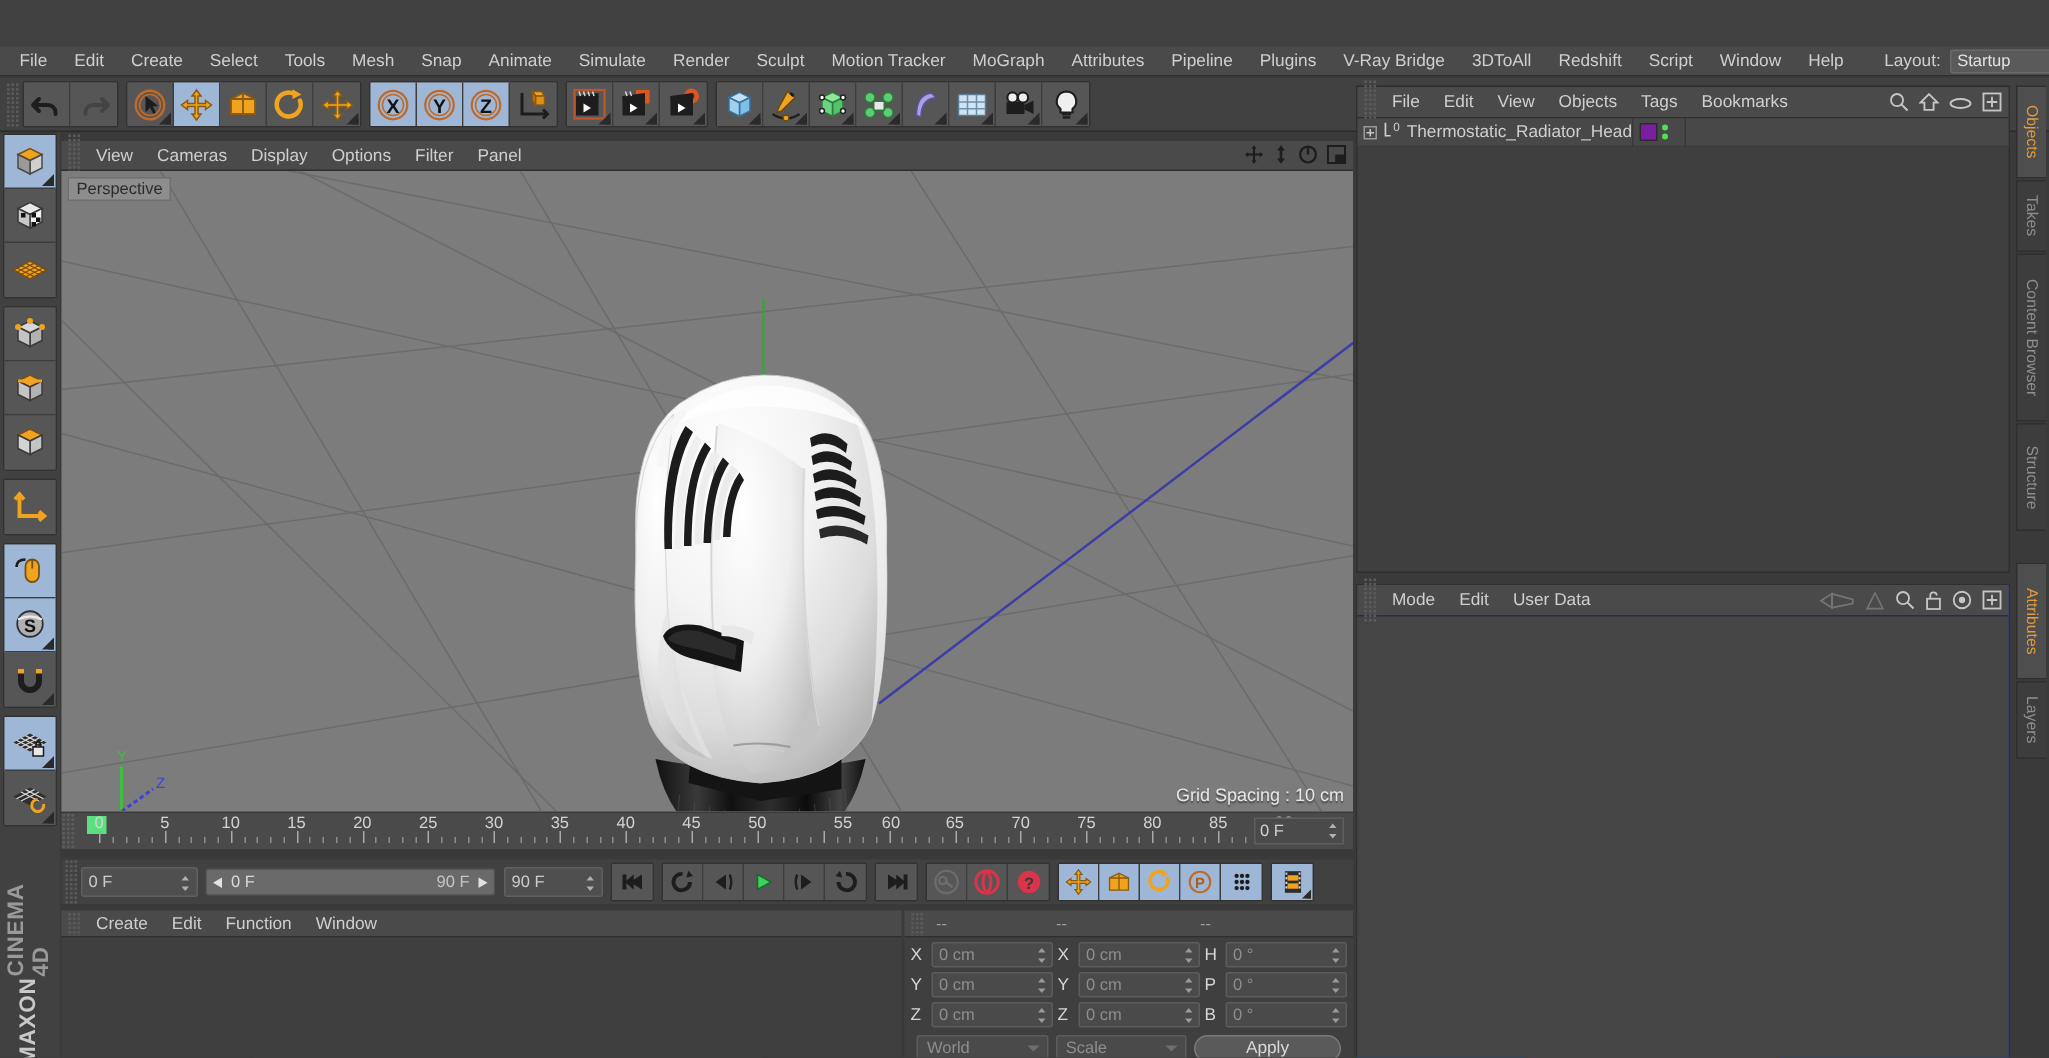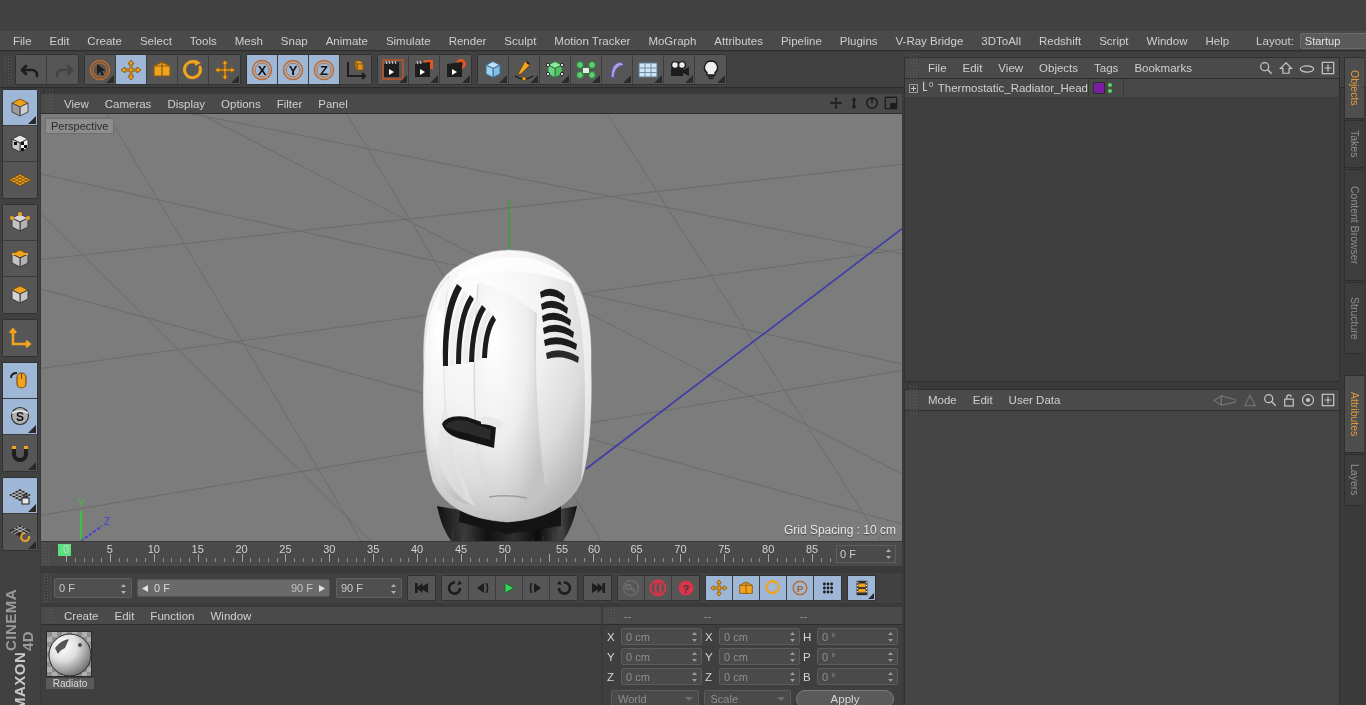--- a/index.html
+++ b/index.html
@@ -1068,39 +1068,20 @@
   </div>
 
   <div class="matpanel">
     <div class="mat-header">
       <div class="grip" style="height:16px;"></div>
       <div class="mm">Create</div>
       <div class="mm">Edit</div>
       <div class="mm">Function</div>
       <div class="mm">Window</div>
     </div>
-    <div class="mat-body">
-      <div class="mat-item">
-        <div class="mat-thumb">
-          <svg width="46" height="46" viewBox="0 0 46 46">
-            <defs>
-              <radialGradient id="matSphere" cx="32%" cy="28%" r="78%">
-                <stop offset="0%" stop-color="#ffffff"></stop>
-                <stop offset="45%" stop-color="#e0e0e0"></stop>
-                <stop offset="100%" stop-color="#6e6e6e"></stop>
-              </radialGradient>
-            </defs>
-            <circle cx="23" cy="23" r="21" fill="url(#matSphere)" stroke="#2a2a2a" stroke-width="1"></circle>
-            <path d="M8 16 Q14 8 22 7 L18 16 Q13 18 11 22 Z" fill="#1f1f1f" opacity="0.75"></path>
-            <circle cx="33" cy="13" r="2" fill="#2a2a2a" opacity="0.8"></circle>
-          </svg>
-        </div>
-        <div class="mat-name">Radiato</div>
-      </div>
-    </div>
   </div>
 
   <div class="coordpanel">
     <div class="coord-header">
       <div class="grip" style="height:16px;"></div>
       <span class="hd" style="width:86px;padding-left:6px;">--</span>
       <span class="hd" style="width:96px;">--</span>
       <span class="hd" style="width:96px;">--</span>
     </div>
 

